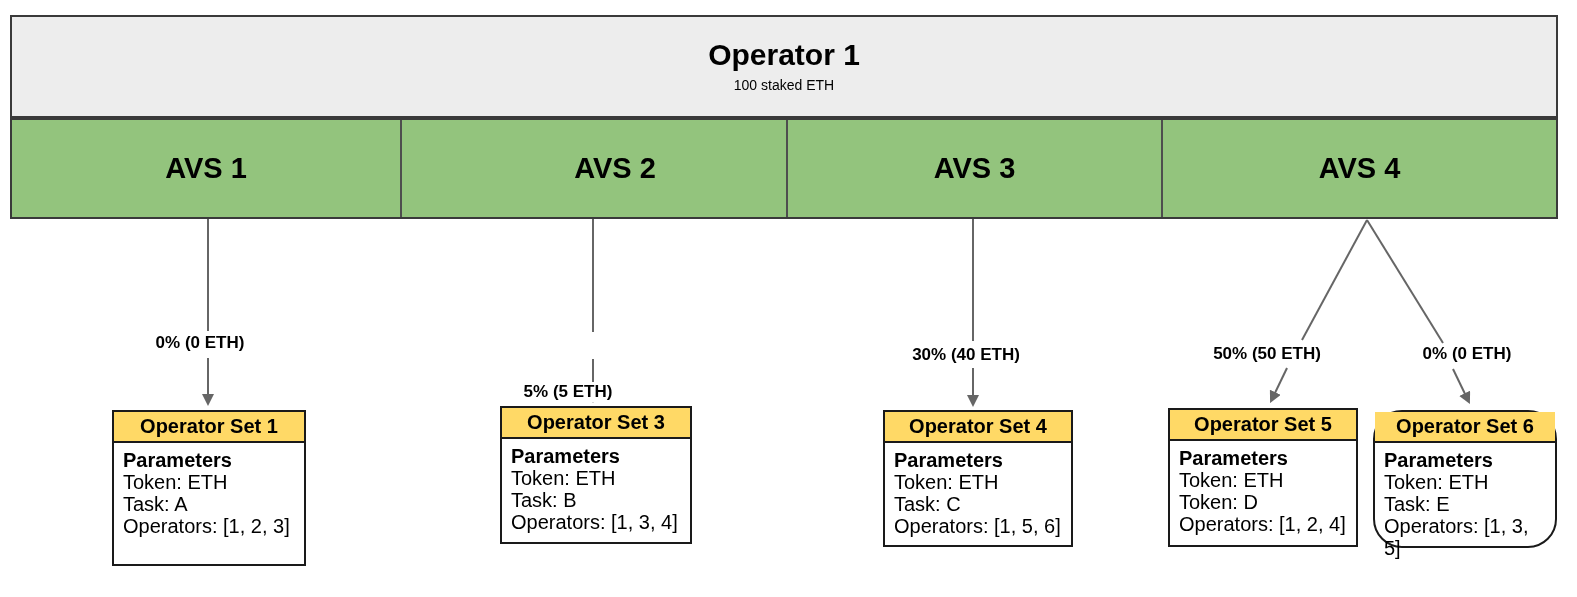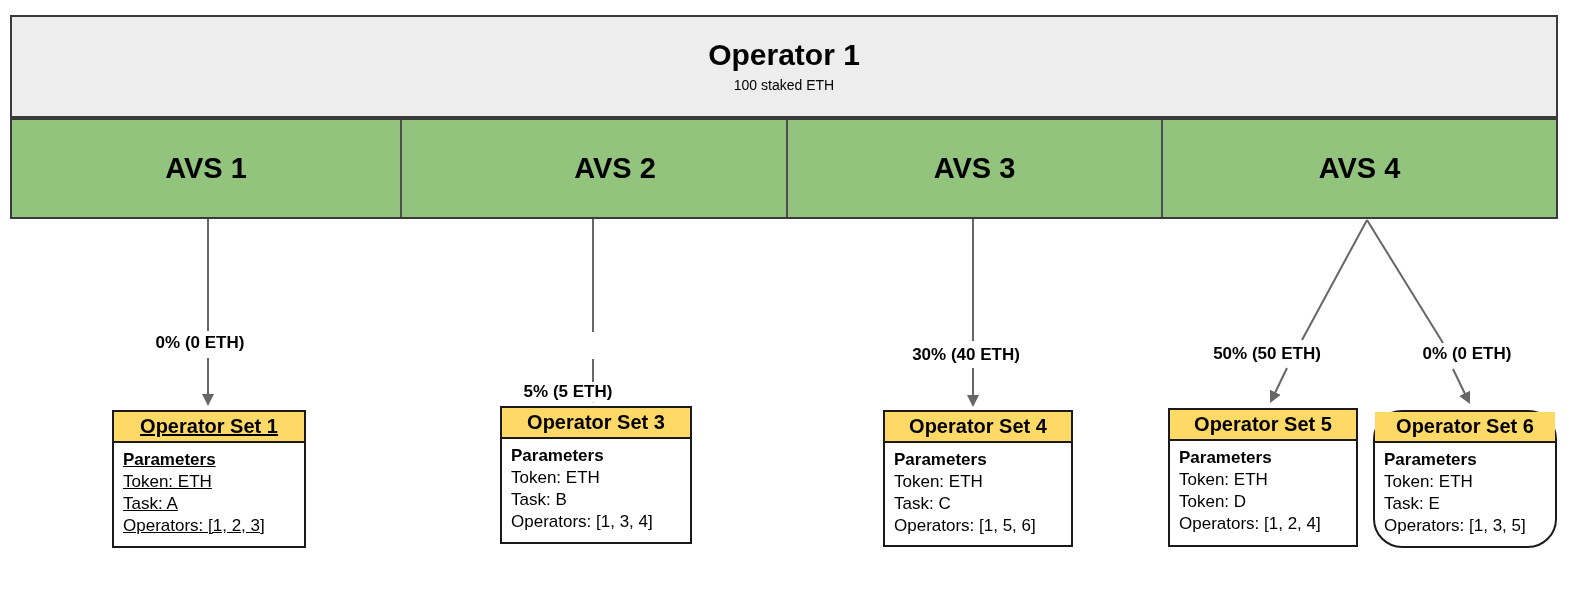--- a/index.html
+++ b/index.html
@@ -102,26 +102,26 @@
     height: 31px;
     background: #FFD966;
     border-bottom: 2px solid #1A1A1A;
     text-align: center;
     font-size: 20px;
     font-weight: bold;
     line-height: 29px;
   }
   .set-card .set-body {
     padding: 6px 9px 4px 9px;
-    font-size: 17px;
+    font-size: 20px;
     line-height: 22px;
   }
   .set-card .params-heading { font-weight: bold; }
 
-  .card1 { left: 112px;  top: 410px; width: 194px; height: 138px; text-decoration: underline; }
+  .card1 { left: 112px;  top: 410px; width: 194px; height: 156px; }
   .card2 { left: 500px;  top: 406px; width: 192px; height: 138px; }
   .card3 { left: 883px;  top: 410px; width: 190px; height: 137px; }
   .card4 { left: 1168px; top: 408px; width: 190px; height: 139px; }
   .card5 { left: 1373px; top: 410px; width: 184px; height: 138px; border-radius: 29px; }
 </style>
 </head>
 <body>
 
 <div class="canvas">
 

